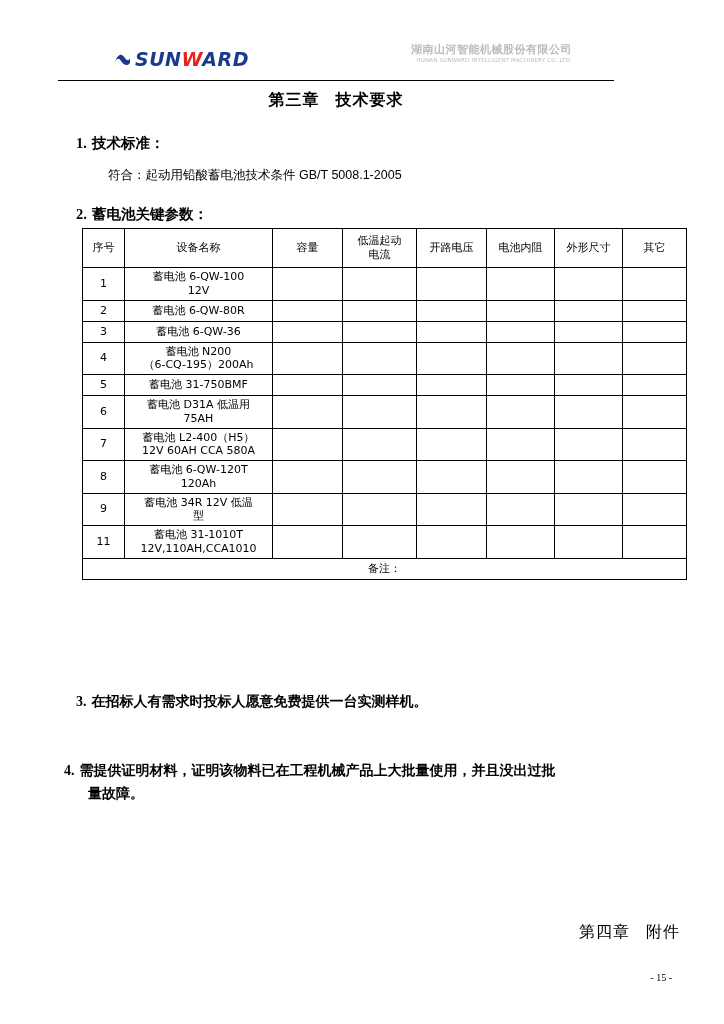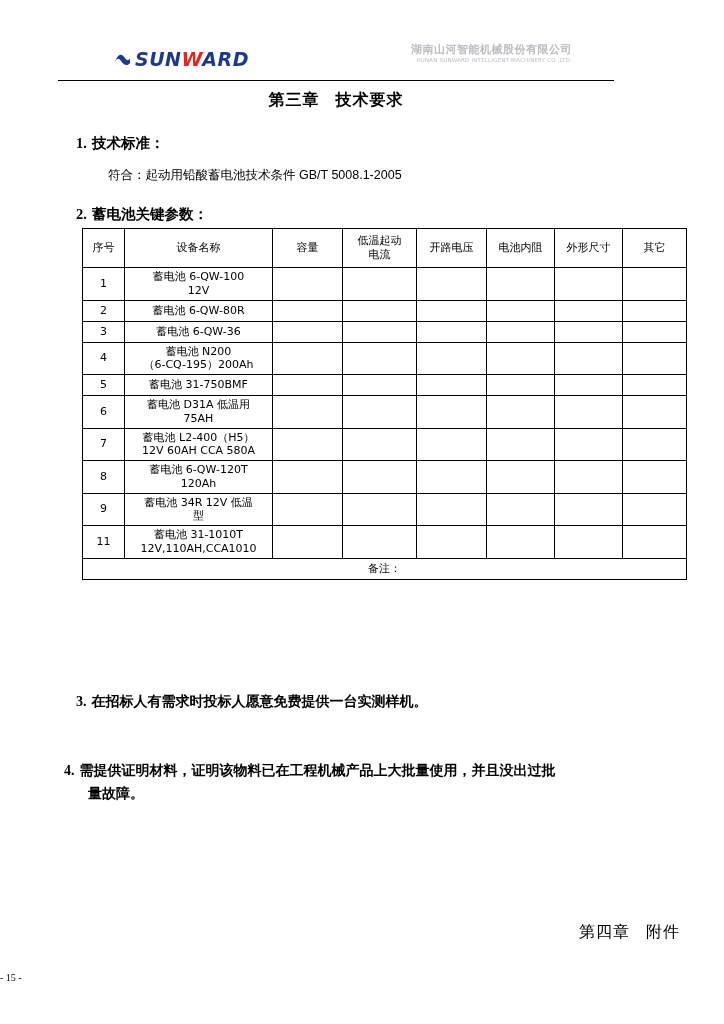--- a/index.html
+++ b/index.html
@@ -145,21 +145,21 @@
     letter-spacing: 1px;
     margin-left: 8px;
   }
   .chapter4 .gap { display: inline-block; width: 16px; }
 
   .page-number {
     position: absolute;
     top: 972px;
     left: 0;
     width: 100%;
-    text-align: left;
+    text-align: right;
     font-family: "Liberation Serif", serif;
     font-size: 10px;
   }
 
   
   .table-wrap {
     position: absolute;
     top: 228px;
     left: 60px;
     width: 604px;

